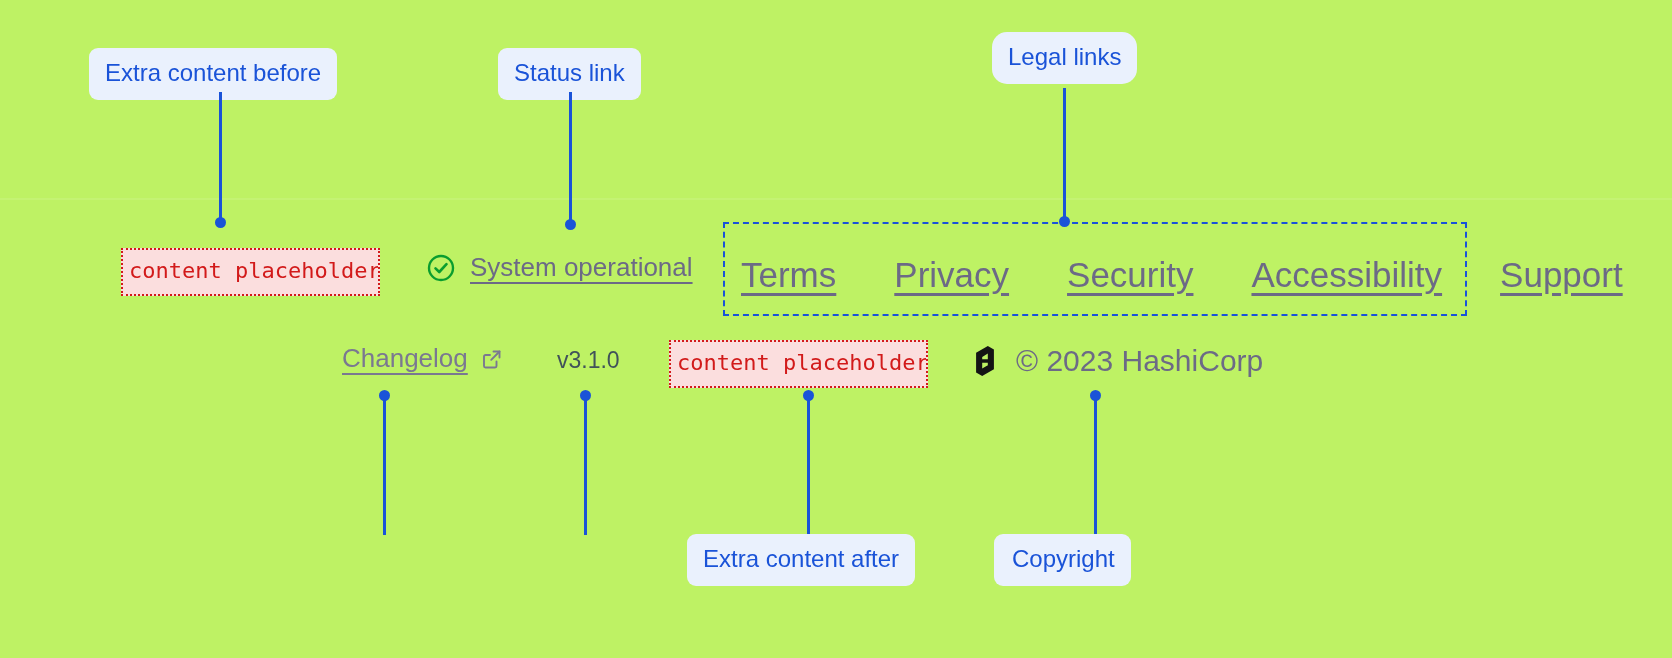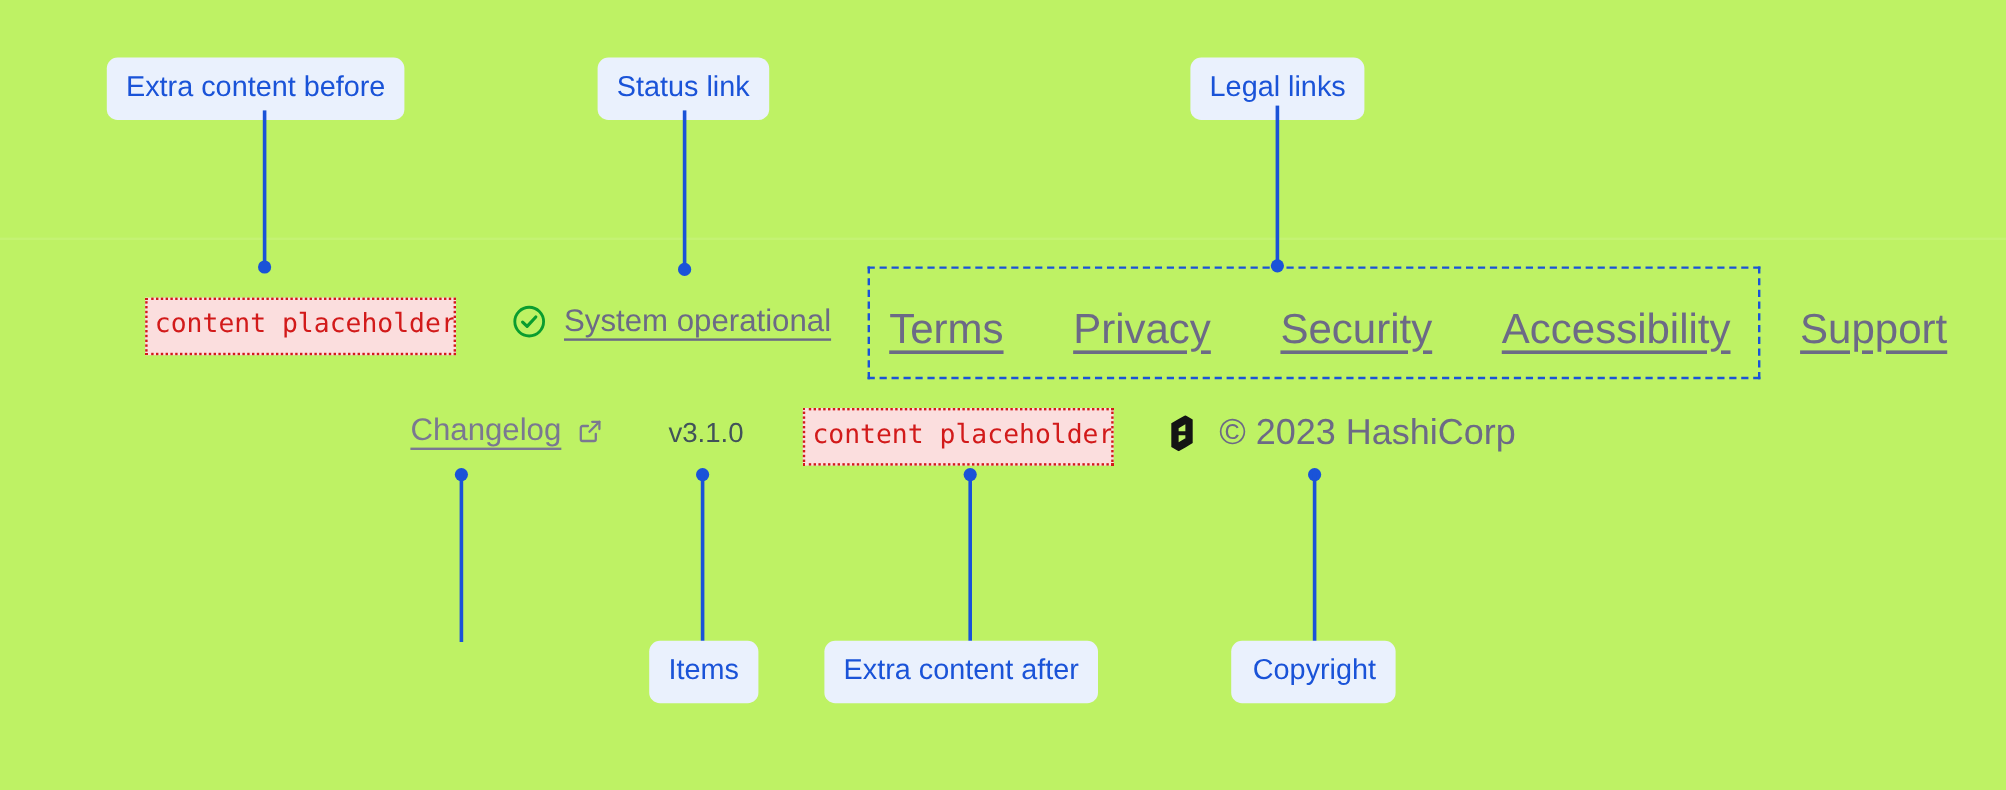--- a/index.html
+++ b/index.html
@@ -157,21 +157,21 @@
   <div class="band-divider"></div>
 
   <div class="callout" style="left:89px; top:48px;">Extra content before</div>
   <div class="leader" style="left:219px; top:92px; height:130px;"></div>
   <div class="dot" style="left:215px; top:217px;"></div>
 
   <div class="callout" style="left:498px; top:48px;">Status link</div>
   <div class="leader" style="left:569px; top:92px; height:132px;"></div>
   <div class="dot" style="left:565px; top:219px;"></div>
 
-  <div class="callout" style="left:992px; top:48px;">Legal links</div>
+  <div class="callout" style="left:992px; top:32px;border-radius:15px;">Legal links</div>
   <div class="leader" style="left:1063px; top:88px; height:134px;"></div>
   <div class="dot" style="left:1059px; top:216px;"></div>
 
   <div class="highlight-box" style="left:723px; top:222px; width:744px; height:94px;"></div>
 
   <div class="placeholder" style="left:121px; top:248px; width:259px;">content placeholder</div>
 
   <a class="status-link footer-row" href="#" style="left:426px; top:252px;">
     <svg class="check-icon" viewBox="0 0 24 24" fill="none">
       <circle cx="12" cy="12" r="9.6" stroke="#0a9d2f" stroke-width="1.9"></circle>
@@ -206,23 +206,22 @@
       <path d="M6.5 7.2 L13.0 3.4 L13.0 14.2 L19.0 14.2 L19.0 8.0 L13.0 11.6 L13.0 3.4 L19.0 0 L25.5 3.8 L25.5 24.8 L19.0 28.6 L19.0 17.8 L13.0 17.8 L13.0 24.0 L19.0 20.4 L19.0 28.6 L13.0 32 L6.5 28.2 Z" fill="#141414"></path>
     </svg>
     <span class="copyright-text">© 2023 HashiCorp</span>
   </div>
 
   <div class="dot" style="left:379px; top:390px;"></div>
   <div class="leader" style="left:383px; top:395px; height:140px;"></div>
 
   <div class="dot" style="left:580px; top:390px;"></div>
   <div class="leader" style="left:584px; top:395px; height:140px;"></div>
-  <div class="callout" style="left:541px; top:534px;">Items</div>
 
   <div class="dot" style="left:803px; top:390px;"></div>
   <div class="leader" style="left:807px; top:395px; height:140px;"></div>
   <div class="callout" style="left:687px; top:534px;">Extra content after</div>
 
   <div class="dot" style="left:1090px; top:390px;"></div>
   <div class="leader" style="left:1094px; top:395px; height:140px;"></div>
-  <div class="callout" style="left:1026px; top:534px;padding-left:18px;">Copyright</div>
+  <div class="callout" style="left:994px; top:534px;padding-left:18px;">Copyright</div>
 
 </div>
 
 </body></html>

